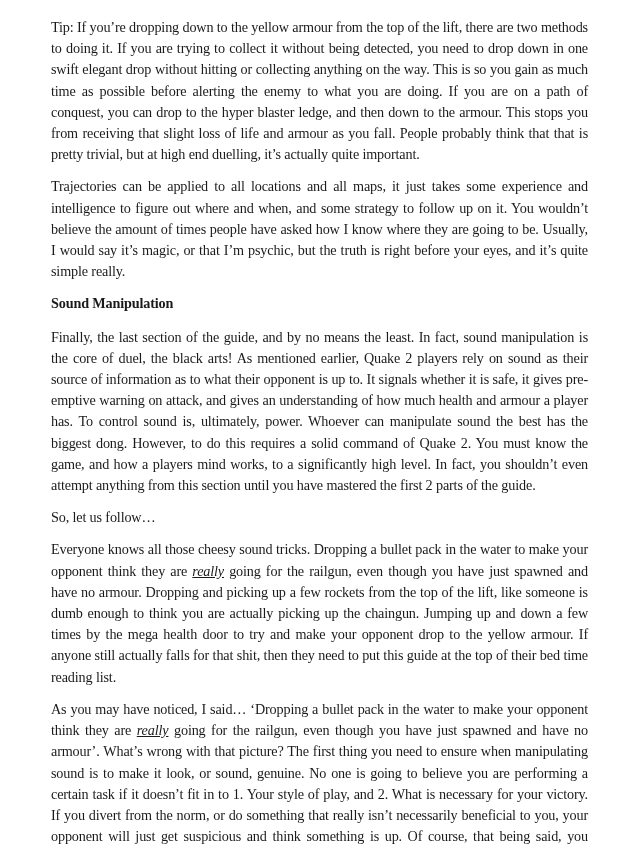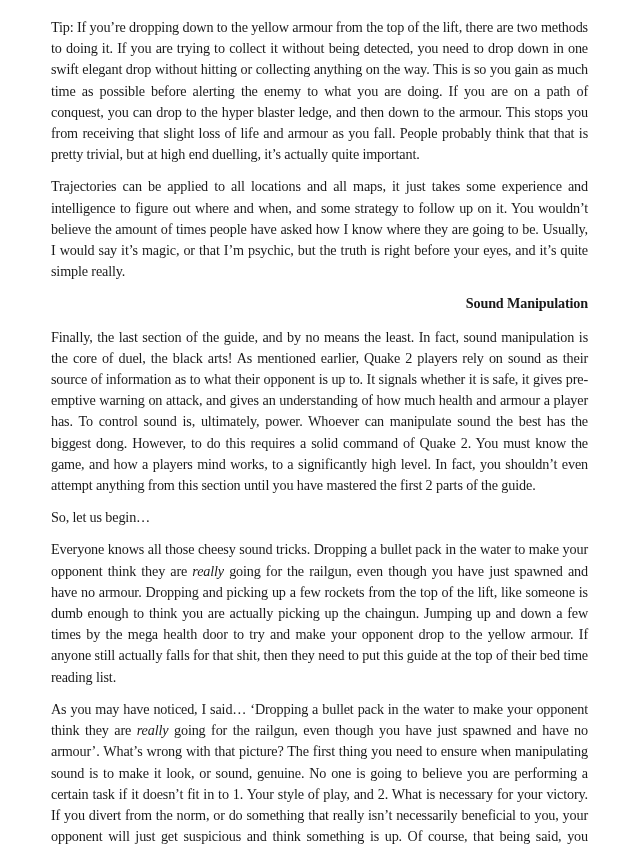--- a/index.html
+++ b/index.html
@@ -23,43 +23,44 @@
       line-height: 21.2px;
       color: #1a1a1a;
       letter-spacing: -0.15px;
     }
     .para {
       margin: 0 0 11px 0;
       text-align: justify;
     }
     .heading {
       margin: 0 0 12px 0;
-      text-align: right;
+      text-align: left;
       font-weight: bold;
       font-size: 14.2px;
     }
     .tip-label {
       font-weight: normal;
     }
     em {
       font-style: italic;
+      text-decoration: underline;
     }
   </style>
 </head>
 <body>
 
 <div class="page">
 
   <p class="para"><span class="tip-label">Tip:</span><span> If you’re dropping down to the yellow armour from the top of the lift, there are two methods to doing it. If you are trying to collect it without being detected, you need to drop down in one swift elegant drop without hitting or collecting anything on the way. This is so you gain as much time as possible before alerting the enemy to what you are doing. If you are on a path of conquest, you can drop to the hyper blaster ledge, and then down to the armour. This stops you from receiving that slight loss of life and armour as you fall. People probably think that that is pretty trivial, but at high end duelling, it’s actually quite important.</span></p>
 
   <p class="para">Trajectories can be applied to all locations and all maps, it just takes some experience and intelligence to figure out where and when, and some strategy to follow up on it. You wouldn’t believe the amount of times people have asked how I know where they are going to be. Usually, I would say it’s magic, or that I’m psychic, but the truth is right before your eyes, and it’s quite simple really.</p>
 
   <p class="heading">Sound Manipulation</p>
 
   <p class="para">Finally, the last section of the guide, and by no means the least. In fact, sound manipulation is the core of duel, the black arts! As mentioned earlier, Quake 2 players rely on sound as their source of information as to what their opponent is up to. It signals whether it is safe, it gives pre-emptive warning on attack, and gives an understanding of how much health and armour a player has. To control sound is, ultimately, power. Whoever can manipulate sound the best has the biggest dong. However, to do this requires a solid command of Quake 2. You must know the game, and how a players mind works, to a significantly high level. In fact, you shouldn’t even attempt anything from this section until you have mastered the first 2 parts of the guide.</p>
 
-  <p class="para">So, let us begin…</p>
+  <p class="para">So, let us follow…</p>
 
   <p class="para"><span>Everyone knows all those cheesy sound tricks. Dropping a bullet pack in the water to make your opponent think they are </span><em>really</em><span> going for the railgun, even though you have just spawned and have no armour. Dropping and picking up a few rockets from the top of the lift, like someone is dumb enough to think you are actually picking up the chaingun. Jumping up and down a few times by the mega health door to try and make your opponent drop to the yellow armour. If anyone still actually falls for that shit, then they need to put this guide at the top of their bed time reading list.</span></p>
 
   <p class="para"><span>As you may have noticed, I said… ‘Dropping a bullet pack in the water to make your opponent think they are </span><em>really</em><span> going for the railgun, even though you have just spawned and have no armour’. What’s wrong with that picture? The first thing you need to ensure when manipulating sound is to make it look, or sound, genuine. No one is going to believe you are performing a certain task if it doesn’t fit in to 1. Your style of play, and 2. What is necessary for your victory. If you divert from the norm, or do something that really isn’t necessarily beneficial to you, your opponent will just get suspicious and think something is up. Of course, that being said, you should always be cautious when dealing with sound manipulation. Some nutcase may actually spawn at the machine gun, run across half the map, and actually go for the railgun. But with a little bit of common sense, you can usually click on to whether it is genuine or not.</span></p>
 
 </div>
 
 </body></html>

